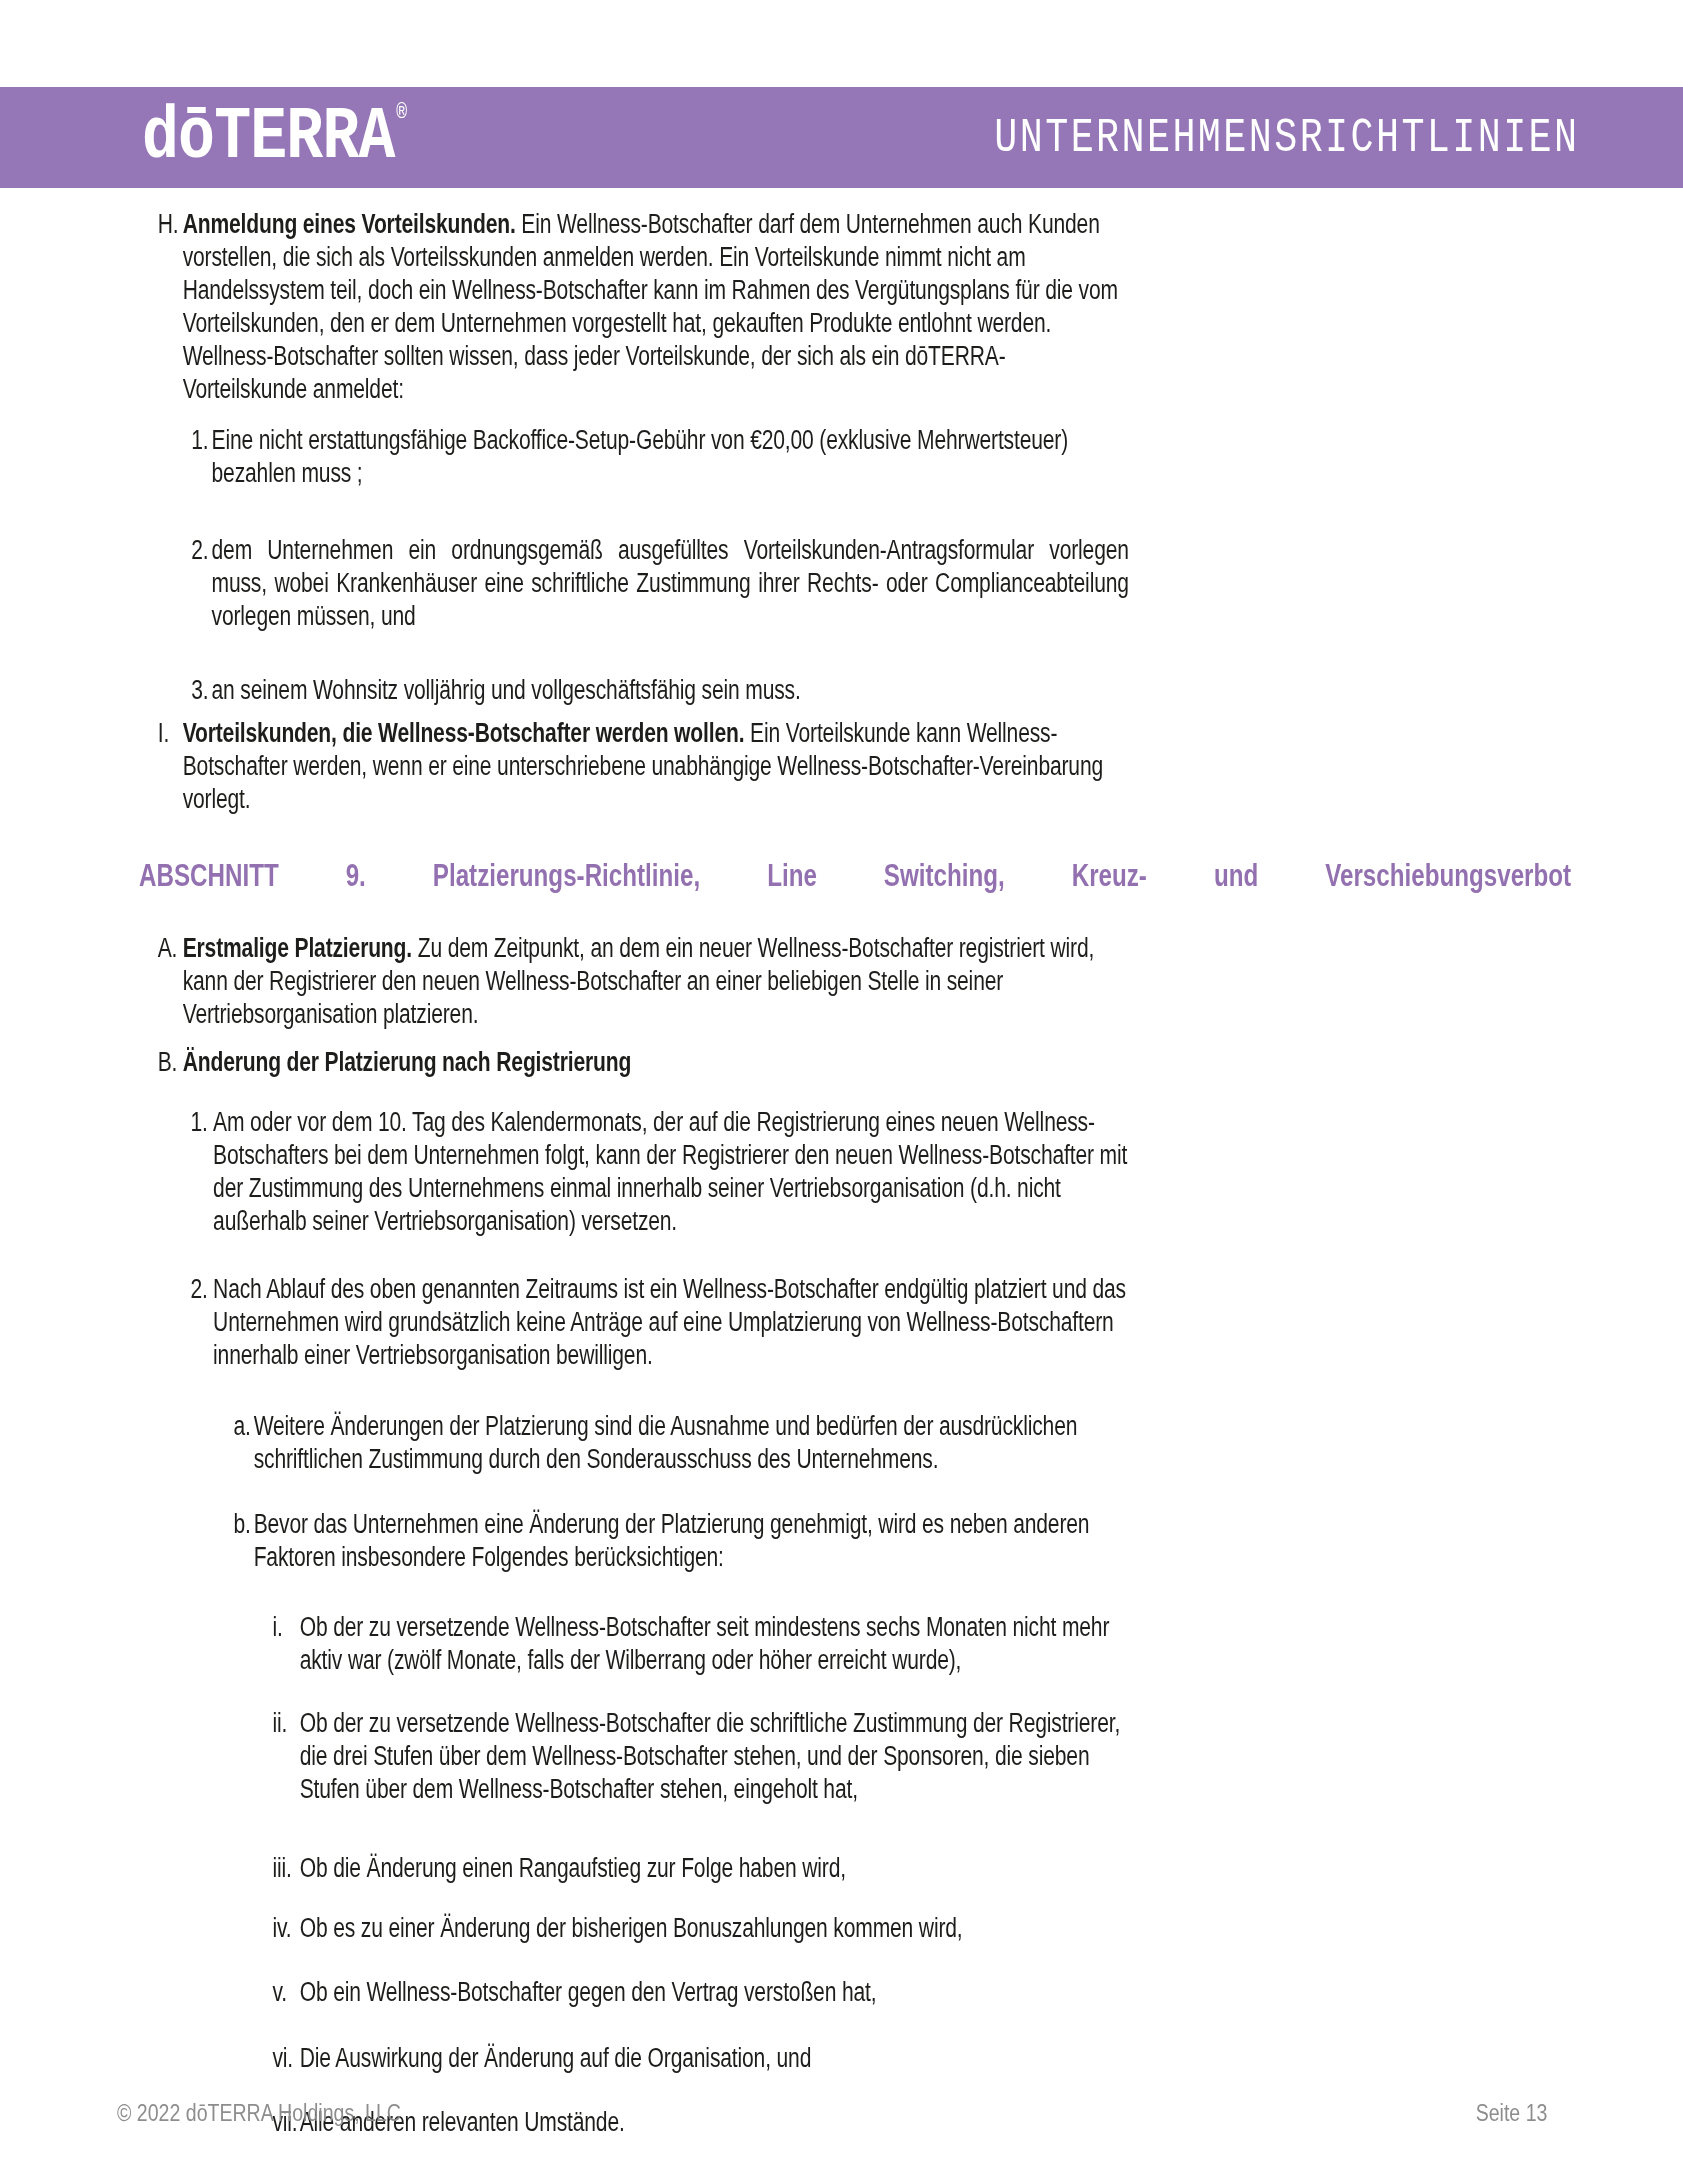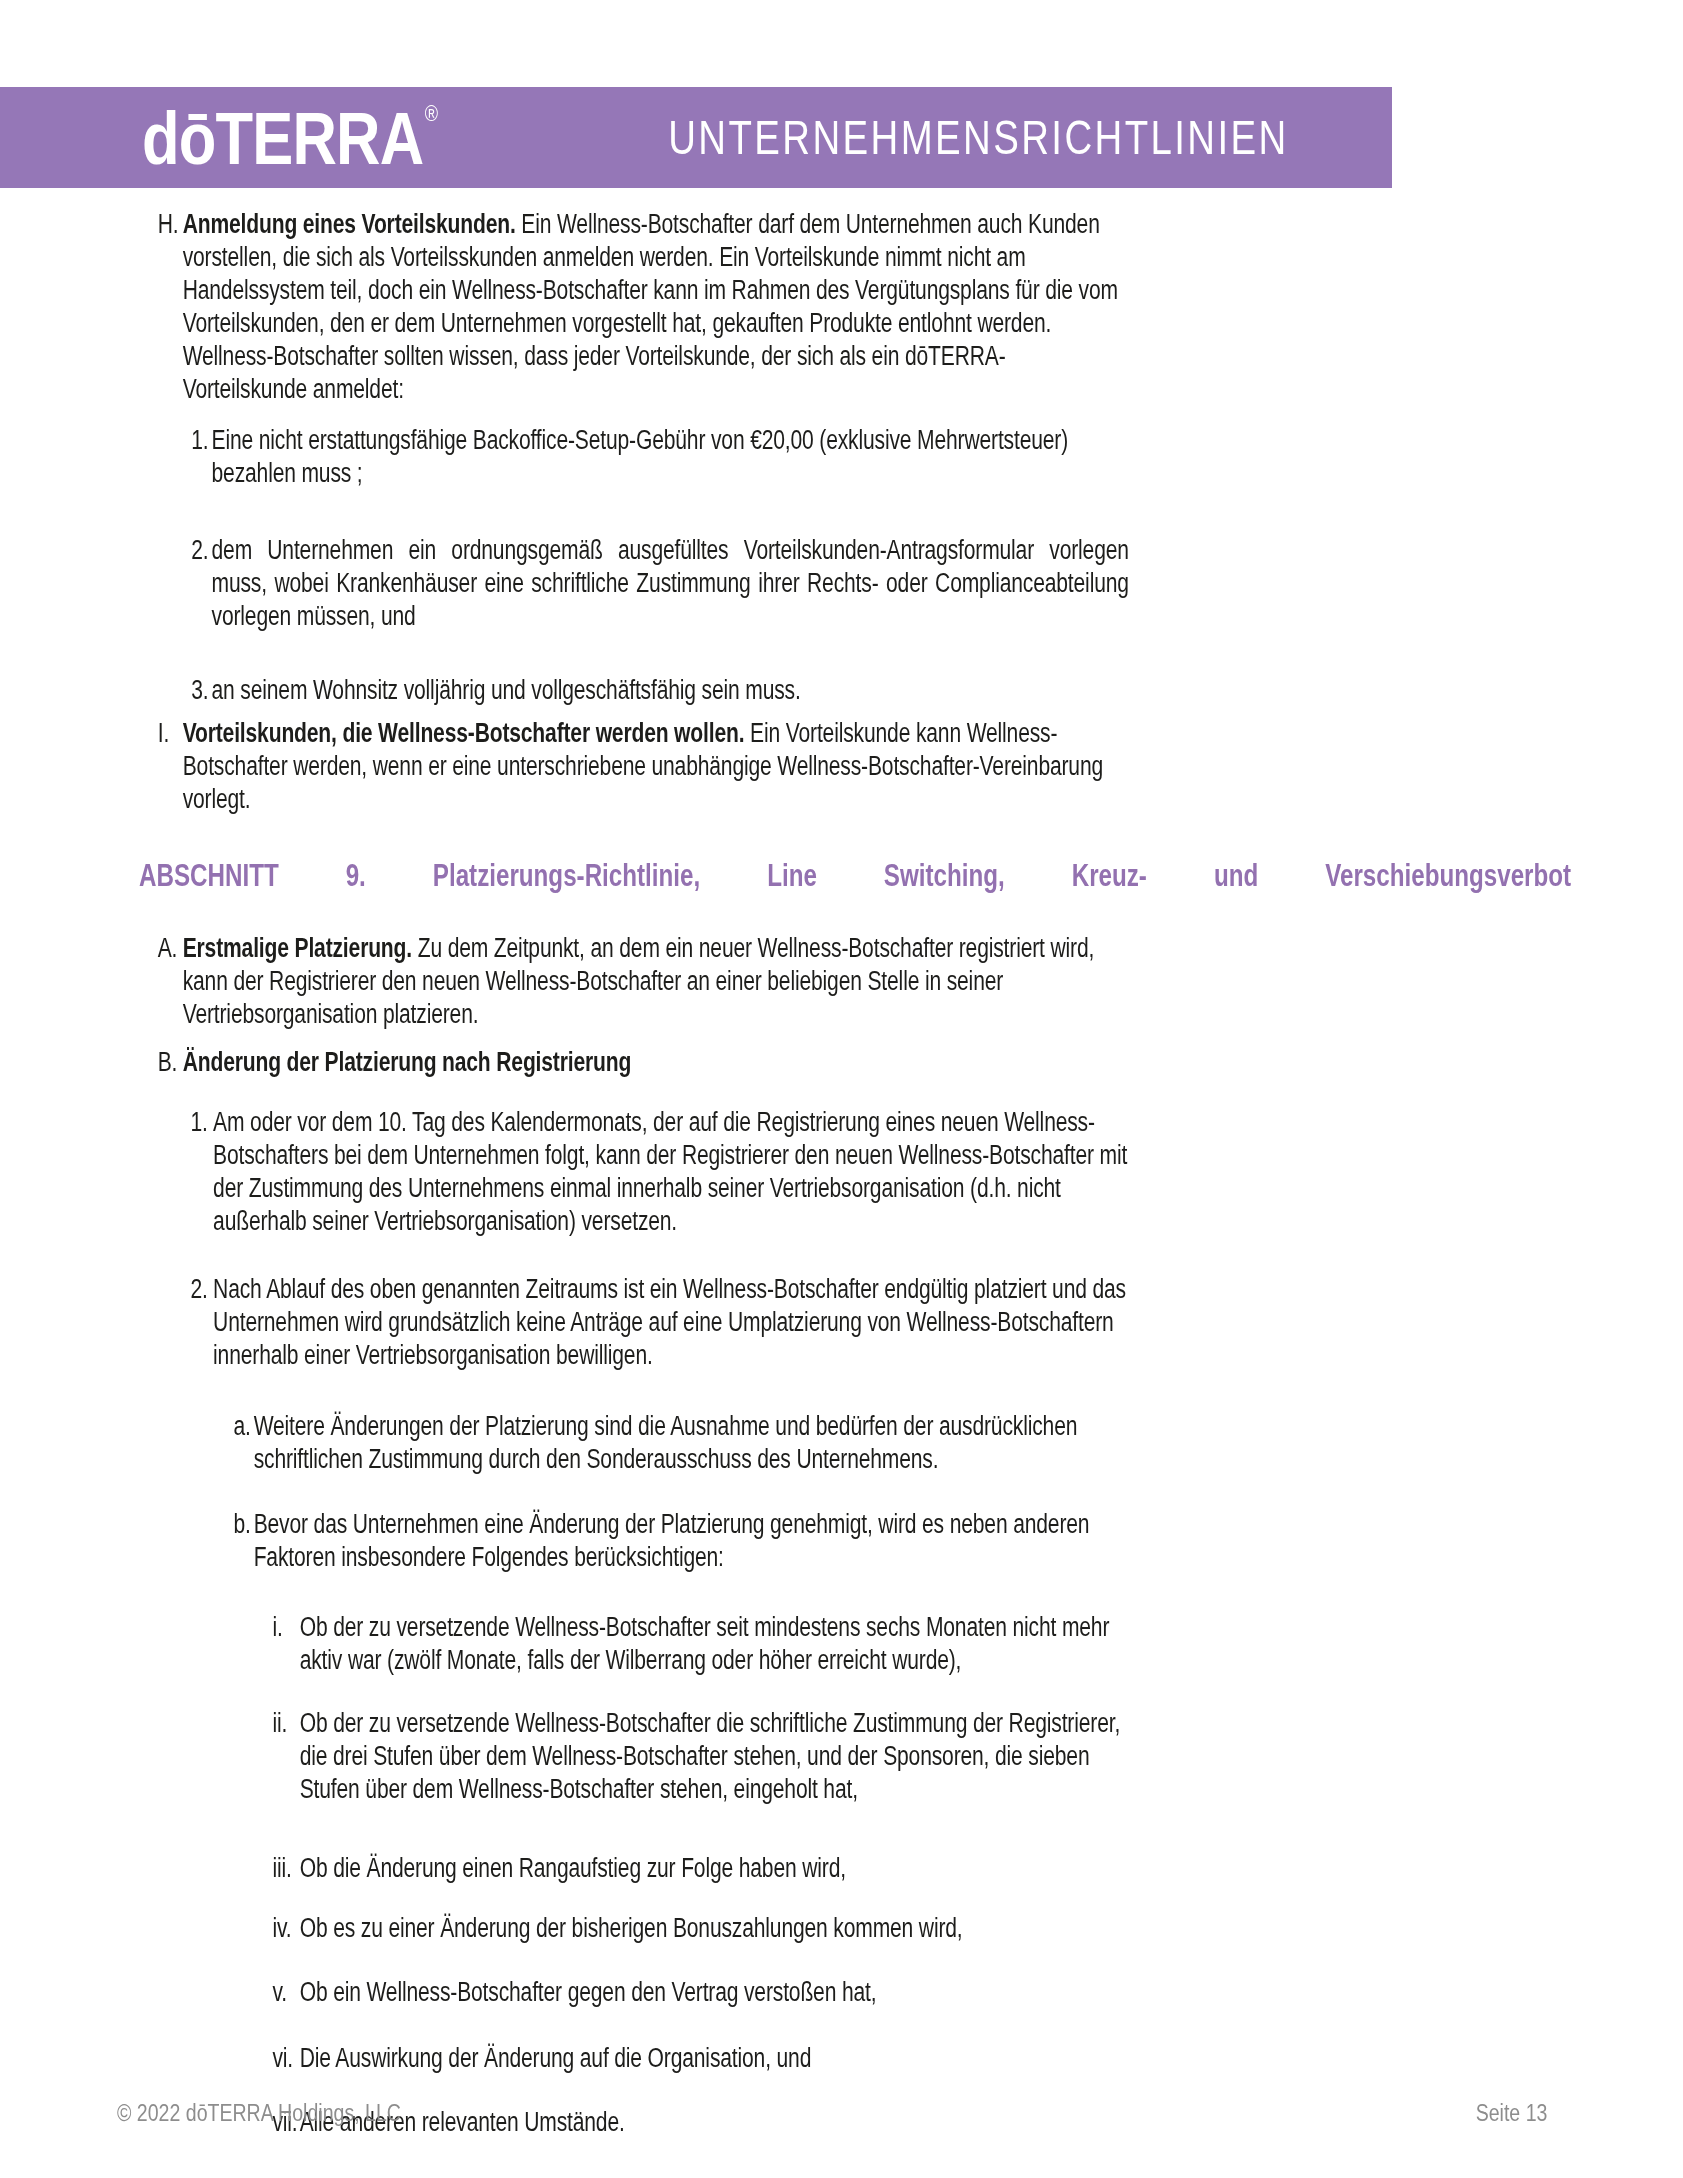--- a/index.html
+++ b/index.html
@@ -1,20 +1,20 @@
 <!DOCTYPE html>
 <html style="--purple: #9577b7; --heading-purple: #9371b0; --footer-gray: #8d8d8d;"><head>
 <meta charset="utf-8">
 <style>
   html,body{margin:0;padding:0;}
   body{width:1683px;height:2178px;background:#ffffff;font-family:"Liberation Sans",sans-serif;}
   .page{position:relative;width:1683px;height:2178px;background:#ffffff;overflow:hidden;}
 
   
-  .topbar{position:absolute;left:0;top:87px;width:1392px;height:101px;background:var(--purple,#9577b7);}
+  .topbar{position:absolute;left:0;top:87px;width:1683px;height:101px;background:var(--purple,#9577b7);font-family:Liberation Mono, monospace;}
   .logo{position:absolute;left:142px;top:0;height:101px;display:flex;align-items:center;
         color:#ffffff;font-size:75px;font-weight:bold;letter-spacing:-1px;
         transform:scaleX(0.82);transform-origin:0 50%;white-space:nowrap;}
   .logo .reg{font-size:22px;font-weight:normal;align-self:flex-start;margin-top:14px;margin-left:2px;}
   .doc-title{position:absolute;right:103px;top:0;height:101px;display:flex;align-items:center;
         color:#ffffff;font-size:48px;font-weight:normal;letter-spacing:3px;
         transform:scaleX(0.80);transform-origin:100% 50%;white-space:nowrap;}
 
   
   .content{position:absolute;left:139px;top:208px;width:1269px;

